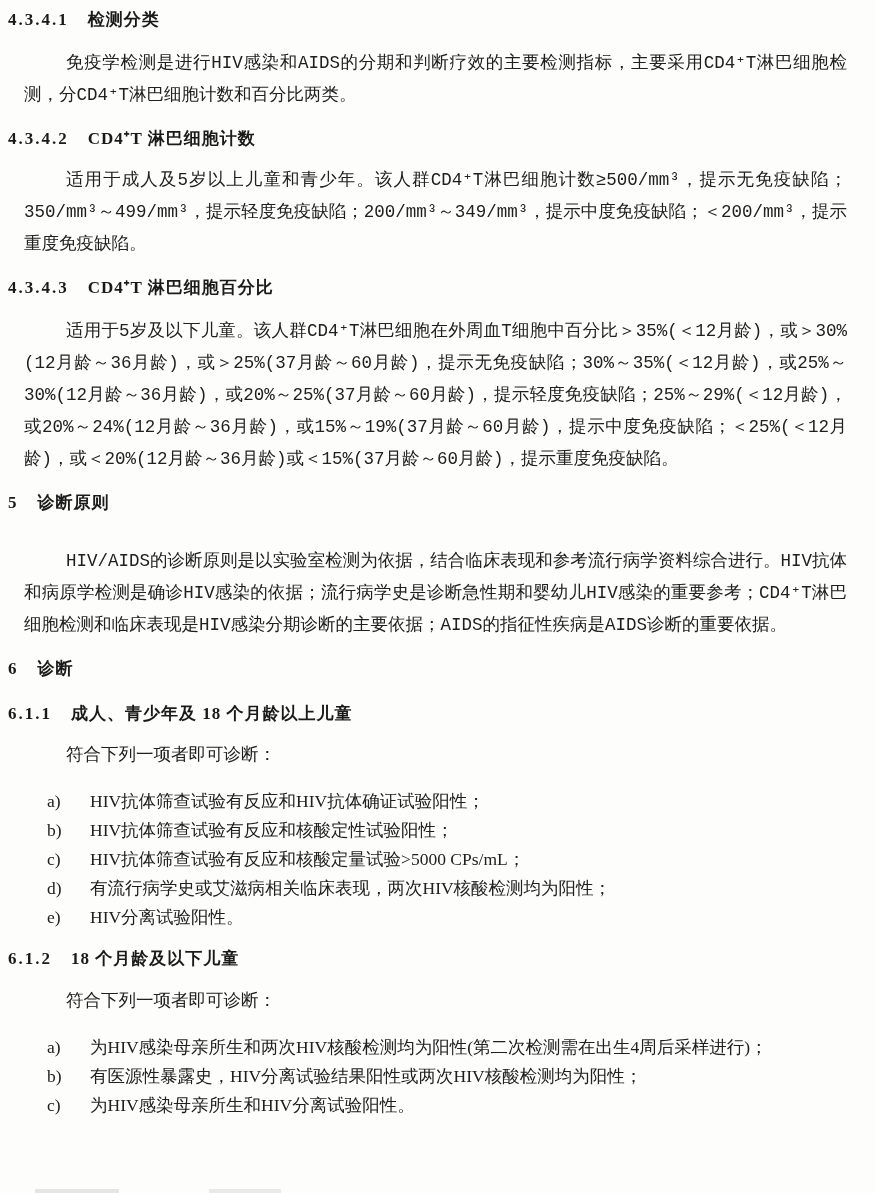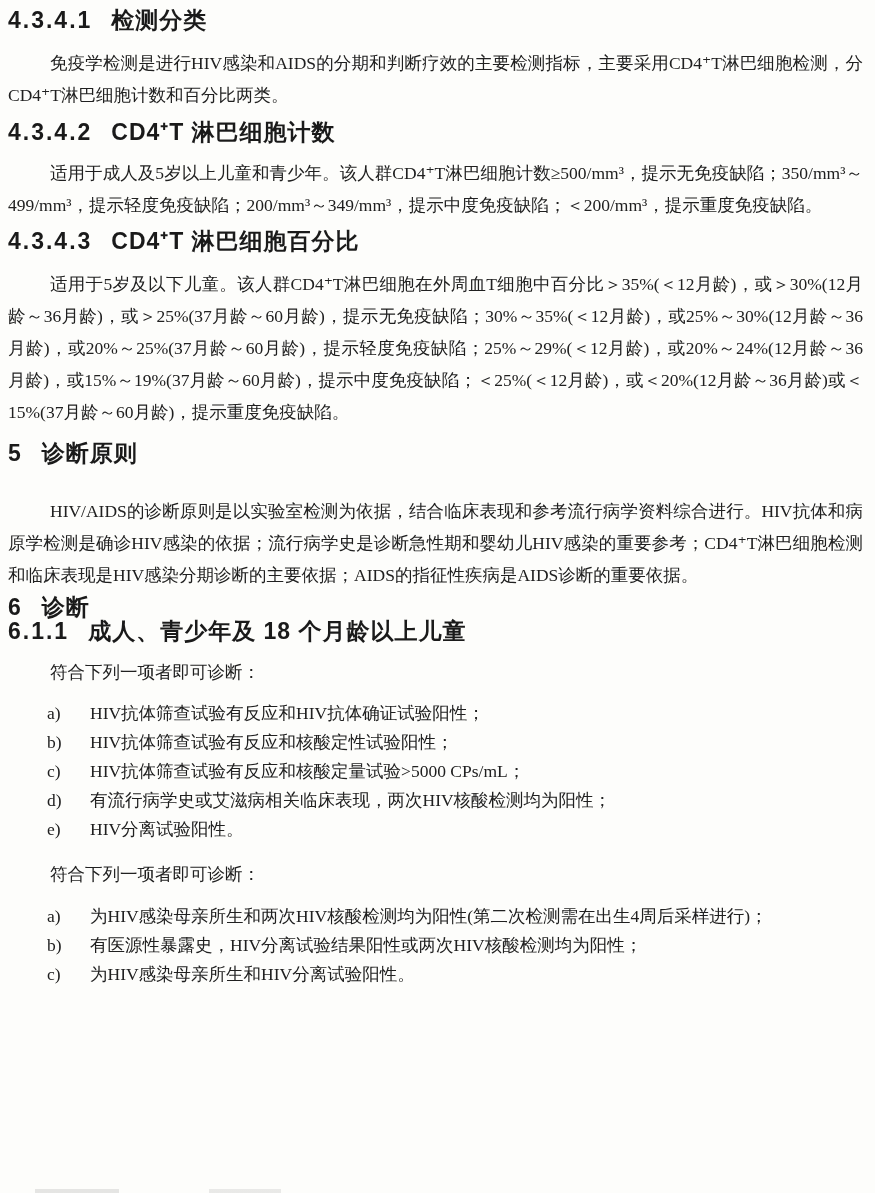--- a/index.html
+++ b/index.html
@@ -12,37 +12,38 @@
     font-family: "Liberation Serif", "DejaVu Serif", serif;
     position: relative;
   }
   .page {
     padding: 8px 12px 0 8px;
     box-sizing: border-box;
     width: 875px;
   }
   
   .h {
-    font-family: Liberation Sans, sans-serif;
+    font-family: Liberation Serif, serif;
     font-weight: 700;
-    font-size: 23px;
+    font-size: 17px;
     line-height: 24px;
     letter-spacing: 1px;
     color: #1a1a1a;
     white-space: nowrap;
   }
   .h .num { margin-right: 19px; letter-spacing: 2px; }
   
   .p {
     font-size: 17.5px;
     line-height: 32px;
     text-align: justify;
     text-indent: 42px;
-    margin: 0;
+    margin: 16px;
     color: #202020;
+    font-family: Liberation Mono, monospace;
   }
   .list-row {
     display: flex;
     font-size: 17.5px;
     line-height: 29px;
     color: #202020;
   }
   .list-label {
     flex: none;
     width: 43px;
@@ -91,21 +92,21 @@
     <span class="num">5</span><span>诊断原则</span>
   </div>
 
   <p class="p" style="margin-top:30px">HIV/AIDS的诊断原则是以实验室检测为依据，结合临床表现和参考流行病学资料综合进行。HIV抗体和病原学检测是确诊HIV感染的依据；流行病学史是诊断急性期和婴幼儿HIV感染的重要参考；CD4⁺T淋巴细胞检测和临床表现是HIV感染分期诊断的主要依据；AIDS的指征性疾病是AIDS诊断的重要依据。</p>
 
   <div class="h" style="margin-top:4px">
     <span class="num">6</span><span>诊断</span>
   </div>
 
 
-  <div class="h" style="">
+  <div class="h" style="margin-top:21px">
     <span class="num">6.1.1</span><span>成人、青少年及 18 个月龄以上儿童</span>
   </div>
 
   <p class="p" style="margin-top:13px">符合下列一项者即可诊断：</p>
 
   <div style="margin-top:11px">
     <div class="list-row">
       <span class="list-label">a)</span>
         <span class="list-text">HIV抗体筛查试验有反应和HIV抗体确证试验阳性；</span>
     </div>
@@ -120,20 +121,23 @@
     <div class="list-row">
       <span class="list-label">d)</span>
         <span class="list-text">有流行病学史或艾滋病相关临床表现，两次HIV核酸检测均为阳性；</span>
     </div>
     <div class="list-row">
       <span class="list-label">e)</span>
         <span class="list-text">HIV分离试验阳性。</span>
     </div>
   </div>
 
+  <div class="h" style="margin-top:15px">
+    <span class="num">6.1.2</span><span>18 个月龄及以下儿童</span>
+  </div>
 
   <p class="p" style="margin-top:14px">符合下列一项者即可诊断：</p>
 
   <div style="margin-top:12px">
     <div class="list-row">
       <span class="list-label">a)</span>
         <span class="list-text">为HIV感染母亲所生和两次HIV核酸检测均为阳性(第二次检测需在出生4周后采样进行)；</span>
     </div>
     <div class="list-row">
       <span class="list-label">b)</span>

